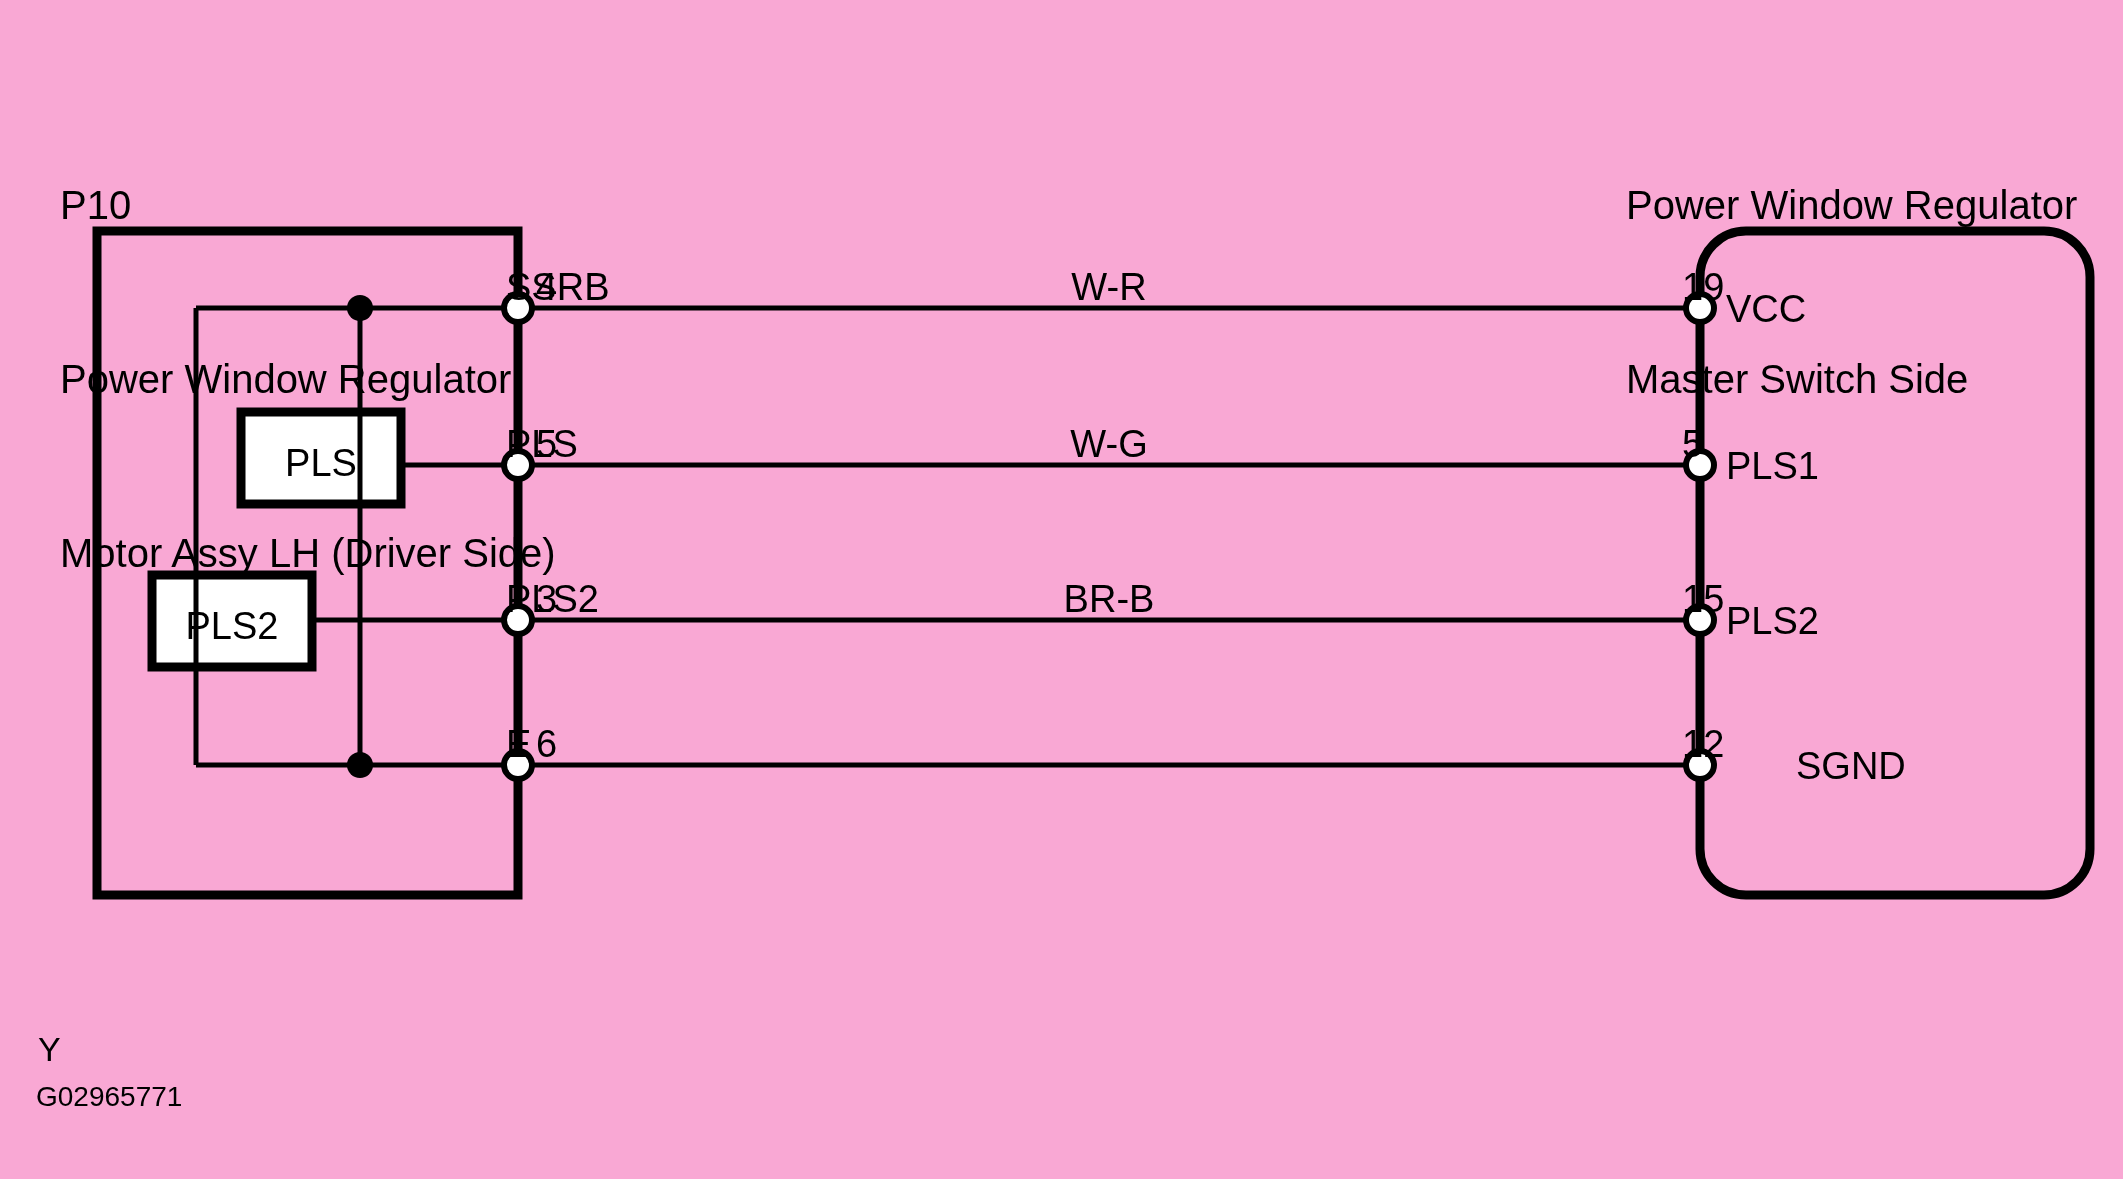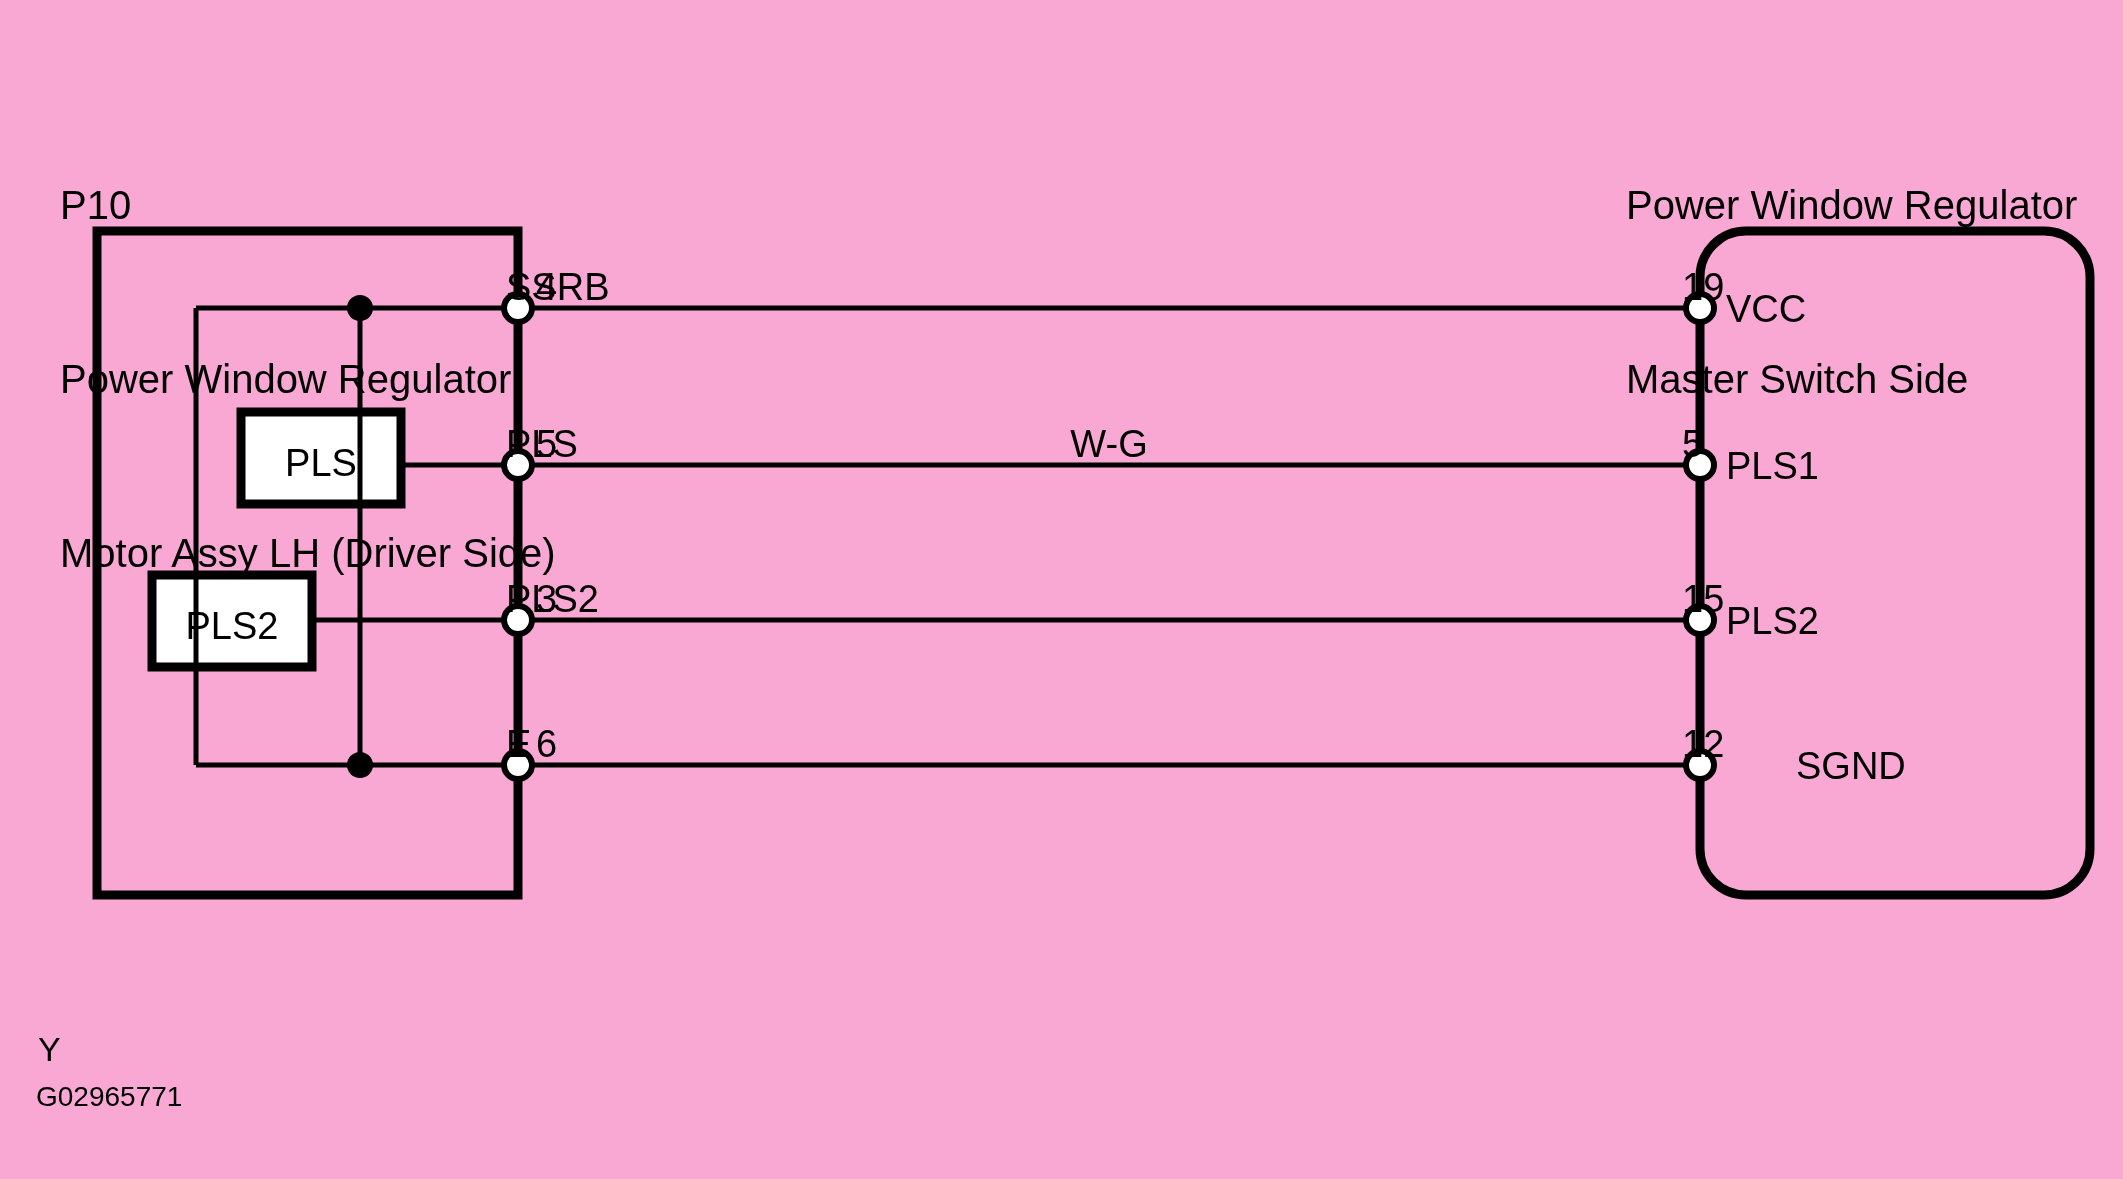--- a/index.html
+++ b/index.html
@@ -140,31 +140,33 @@
     <circle cx="1700" cy="465" r="14" fill="#ffffff" stroke="#000000" stroke-width="6"></circle>
     <circle cx="1700" cy="620" r="14" fill="#ffffff" stroke="#000000" stroke-width="6"></circle>
     <circle cx="1700" cy="765" r="14" fill="#ffffff" stroke="#000000" stroke-width="6"></circle>
   </svg>
 
   <div class="box-label" style="left:241px; top:444px; width:160px;">PLS</div>
   <div class="box-label" style="left:152px; top:607px; width:160px;">PLS2</div>
 
   <div class="term-label" style="left:518px; top:268px; width:0; transform:translateX(-100%); padding-right:12px; text-align:right;">SSRB</div>
   <div class="pin-num" style="left:536px; top:268px;">4</div>
+  <div class="wire-color" style="left:909px; top:268px; width:400px;">W-R</div>
   <div class="pin-num" style="left:1682px; top:268px; width:0; transform:translateX(-100%); text-align:right;">19</div>
   <div class="term-label" style="left:1726px; top:290px;">VCC</div>
 
   <div class="term-label" style="left:518px; top:425px; width:0; transform:translateX(-100%); padding-right:12px; text-align:right;">PLS</div>
   <div class="pin-num" style="left:536px; top:425px;">5</div>
   <div class="wire-color" style="left:909px; top:425px; width:400px;">W-G</div>
   <div class="pin-num" style="left:1682px; top:425px; width:0; transform:translateX(-100%); text-align:right;">5</div>
   <div class="term-label" style="left:1726px; top:447px;">PLS1</div>
 
   <div class="term-label" style="left:518px; top:580px; width:0; transform:translateX(-100%); padding-right:12px; text-align:right;">PLS2</div>
   <div class="pin-num" style="left:536px; top:580px;">3</div>
+  <div class="wire-color" style="left:909px; top:580px; width:400px;">BR-B</div>
   <div class="pin-num" style="left:1682px; top:580px; width:0; transform:translateX(-100%); text-align:right;">15</div>
   <div class="term-label" style="left:1726px; top:602px;">PLS2</div>
 
   <div class="term-label" style="left:518px; top:725px; width:0; transform:translateX(-100%); padding-right:12px; text-align:right;">E</div>
   <div class="pin-num" style="left:536px; top:725px;">6</div>
   <div class="pin-num" style="left:1682px; top:725px; width:0; transform:translateX(-100%); text-align:right;">12</div>
   <div class="term-label" style="left:1796px; top:747px;">SGND</div>
 
   <div class="footer-y">Y</div>
   <div class="footer-code">G02965771</div>

